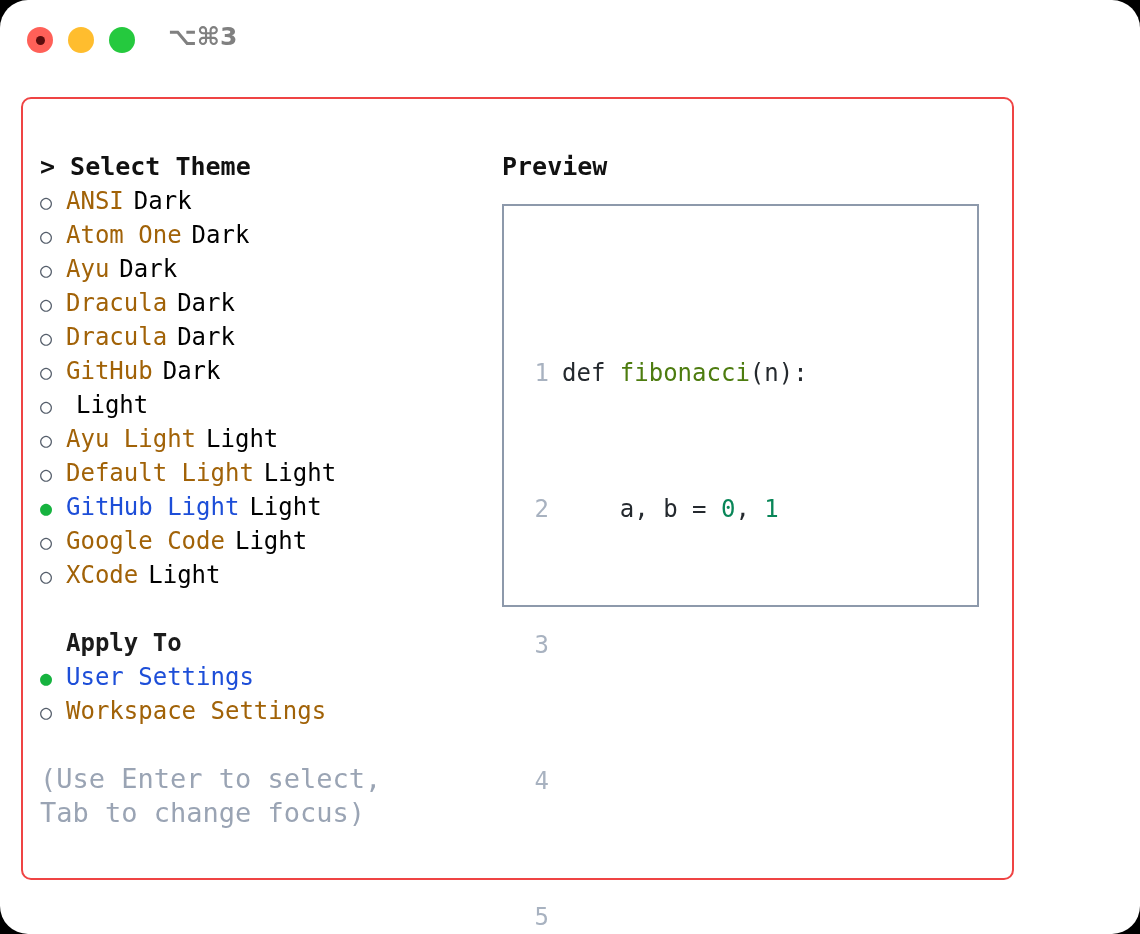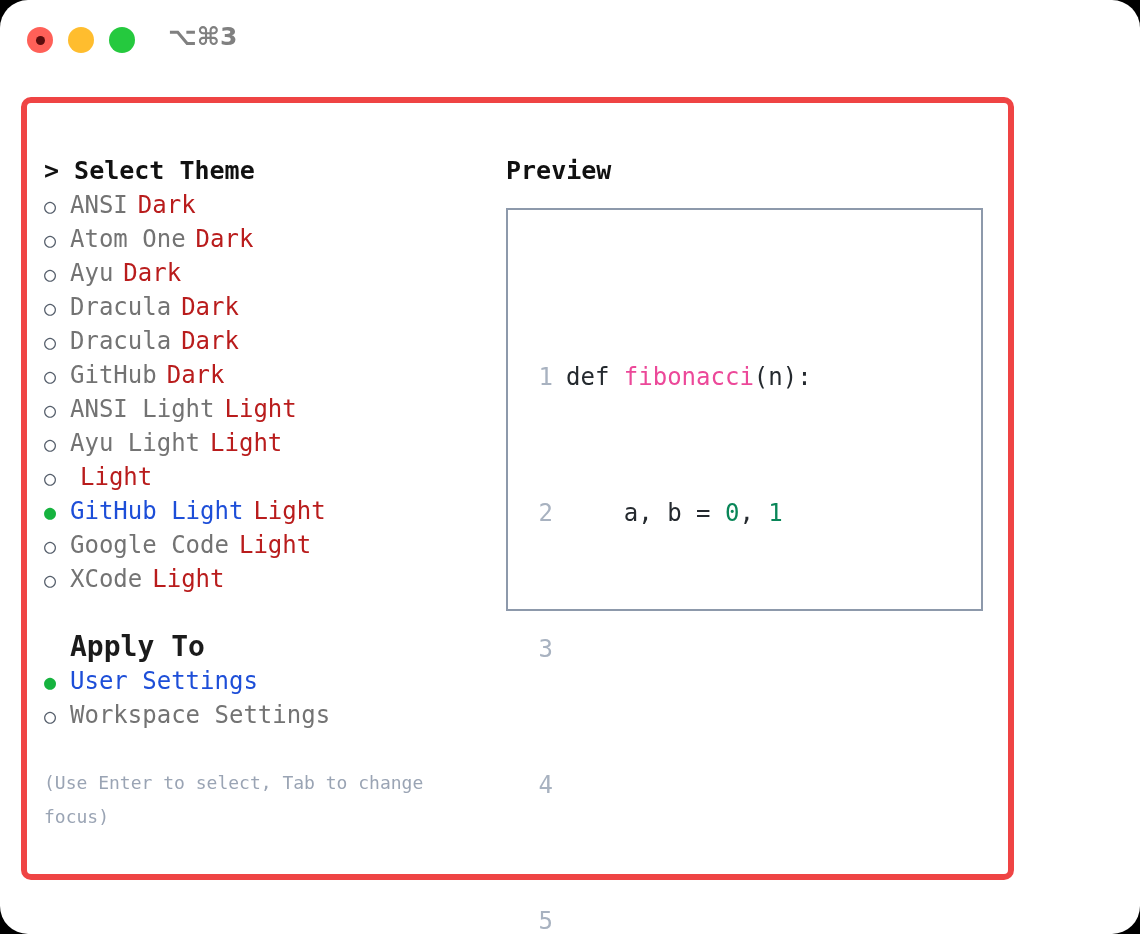--- a/index.html
+++ b/index.html
@@ -78,21 +78,21 @@
   }
 
   
   .panel {
     position: absolute;
     left: 21px;
     top: 97px;
     width: 993px;
     height: 783px;
     box-sizing: border-box;
-    border: 6px solid #ef4444;
+    border: 2px solid #ef4444;
     border-radius: 10px;
     background: #ffffff;
   }
 
   .col-left {
     position: absolute;
     left: 17px;
     top: 51px;
     width: 450px;
   }
@@ -125,41 +125,41 @@
   .bullet {
     width: 26px;
     flex: 0 0 26px;
     font-size: 20px;
     line-height: 34px;
     color: #555e6b;
     display: inline-block;
   }
   .opt.selected .bullet { color: #16b33f; }
   .opt.selected .opt-label { color: #1d4ed8; }
-  .opt-label { color: #737373; }
+  .opt-label { color: #a16207; }
   .opt-tag {
-    color: #b91c1c;
+    color: #000000;
     margin-left: 10px;
   }
 
   .spacer-row { height: 34px; }
 
   .apply-head {
     height: 34px;
     line-height: 34px;
-    font-size: 28px;
+    font-size: 24px;
     font-weight: bold;
     color: #1b1b1b;
     padding-left: 26px;
     white-space: pre;
   }
 
   .hint {
     margin-top: 34px;
-    font-size: 18px;
+    font-size: 27px;
     line-height: 34px;
     color: #9aa4b4;
     width: 404px;
   }
 
   
   .preview-box {
     position: absolute;
     left: 479px;
     top: 105px;
@@ -180,21 +180,21 @@
   .cline { display: flex; white-space: pre; }
   .lineno {
     color: #a8b2c0;
     width: 27px;
     flex: 0 0 27px;
     text-align: right;
     margin-right: 13px;
   }
   .ctext { color: #24292e; }
 
-  .tok-fn   { color: #ec4899; }
+  .tok-fn   { color: #4d7c0f; }
   .tok-num  { color: #098658; }
   .tok-call { color: #1a8fc4; }
 </style>
 </head>
 <body>
 
 <div class="window">
 
   <div class="titlebar">
     <div class="traffic" style="left:27px;">
@@ -244,32 +244,32 @@
         </div>
 
         <div class="opt">
           <span class="bullet">○</span>
           <span class="opt-label">GitHub</span>
           <span class="opt-tag">Dark</span>
         </div>
 
         <div class="opt">
           <span class="bullet">○</span>
-          <span class="opt-label">ANSI Light</span>
           <span class="opt-tag">Light</span>
         </div>
 
         <div class="opt">
           <span class="bullet">○</span>
           <span class="opt-label">Ayu Light</span>
           <span class="opt-tag">Light</span>
         </div>
 
         <div class="opt">
           <span class="bullet">○</span>
+          <span class="opt-label">Default Light</span>
           <span class="opt-tag">Light</span>
         </div>
 
         <div class="opt selected">
           <span class="bullet">●</span>
           <span class="opt-label">GitHub Light</span>
           <span class="opt-tag">Light</span>
         </div>
 
         <div class="opt">

